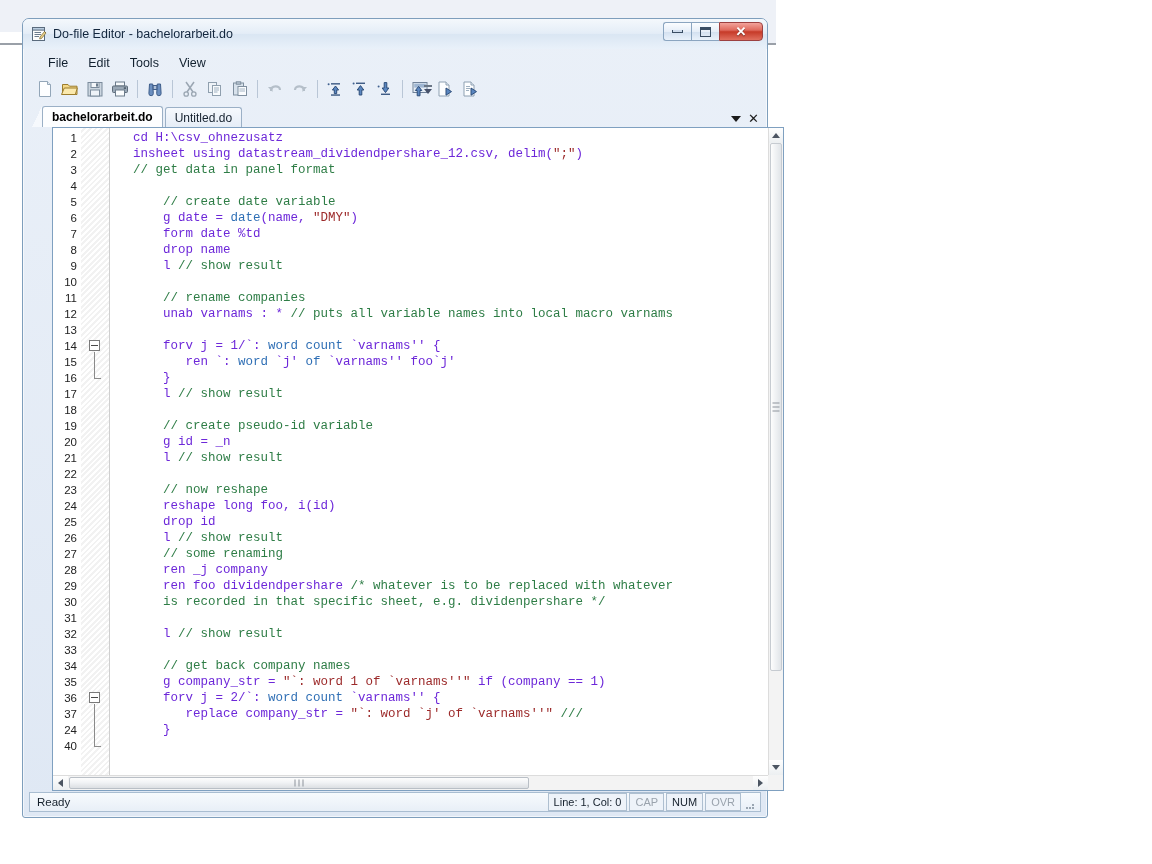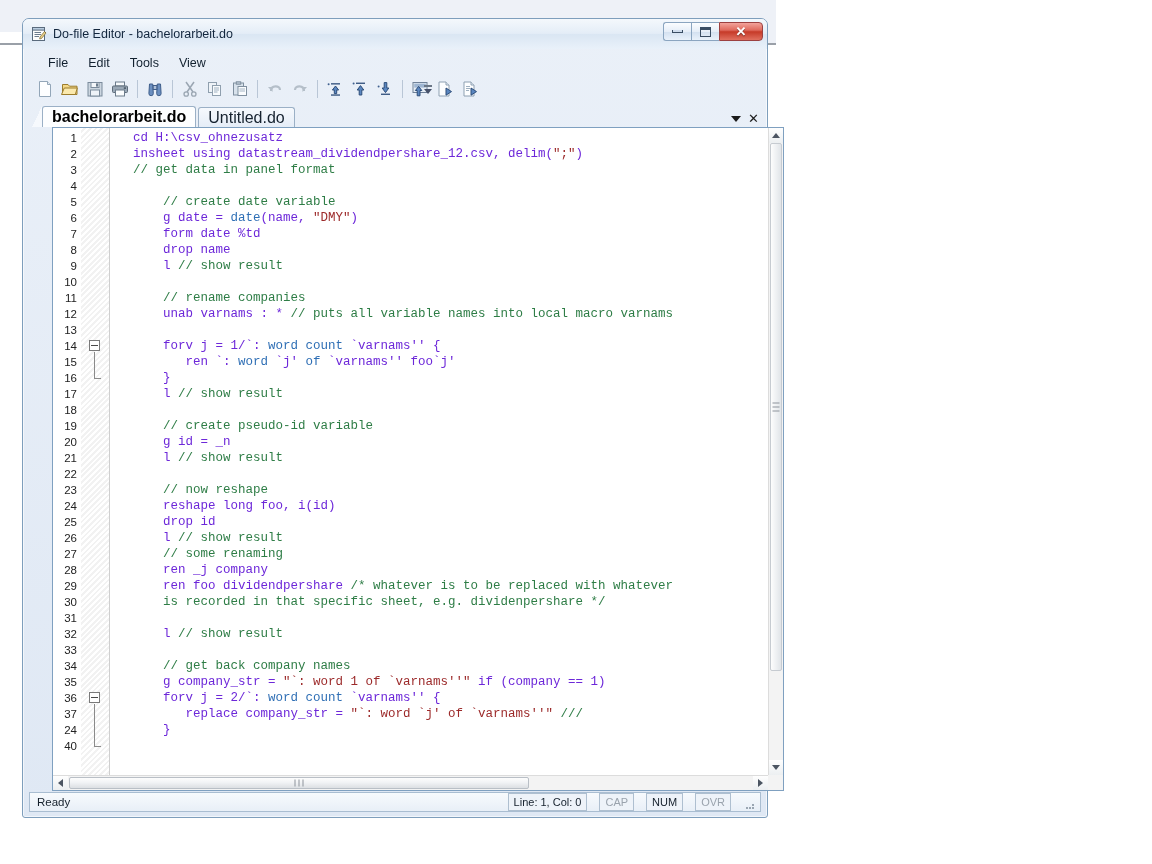--- a/index.html
+++ b/index.html
@@ -65,21 +65,21 @@
   .tb svg { display:block; }
   .tbsep { width:1px; height:18px; background:#b9c6d6; margin:0 4px; }
   .tb-overflow { position:absolute; right:328px; top:5px; width:10px; height:18px;
     display:flex; flex-direction:column; align-items:center; justify-content:center; gap:2px; }
   .tb-overflow span { display:block; width:8px; height:2px; background:#6a7686; }
   .tb-overflow i { display:block; width:0;height:0;border-left:4px solid transparent;border-right:4px solid transparent;border-top:5px solid #46516a; }
 
   
   .tabbar { position:relative; height:22px; margin:2px 8px 0 8px; display:flex; align-items:flex-end; }
   .tab {
-    height:20px; padding:0 9px; font-size:16px; display:flex; align-items:center;
+    height:20px; padding:0 9px; font-size:12px; display:flex; align-items:center;
     border:1px solid #9bb0c6; border-bottom:none; border-radius:3px 3px 0 0; margin-right:2px;
     background: linear-gradient(180deg,#f6f9fd 0%,#e5edf7 100%); color:#16222f;
   }
   .tab.active { background:#fdfeff; font-weight:bold; color:#000; height:21px; }
   .tab-skew { width:11px; height:20px; background:linear-gradient(115deg, transparent 52%, #f6f9fd 52%);
      border-bottom:none; }
   .tabbar-right { position:absolute; right:0; bottom:2px; display:flex; align-items:center; gap:7px; }
   .tb-caret { width:0;height:0;border-left:5px solid transparent;border-right:5px solid transparent;border-top:6px solid #1b1b1b; }
   .tb-x { font-size:13px; color:#1b1b1b; line-height:1; font-family:"Liberation Sans",sans-serif; }
 
@@ -161,21 +161,21 @@
   .corner-box { position:absolute; right:0; bottom:0; width:15px; height:15px; background:#f3f3f3; }
 
   
   .statusbar {
     position:absolute; left:6px; right:6px; bottom:5px; height:20px;
     display:flex; align-items:center;
     border:1px solid #a9bdd1; background: linear-gradient(180deg,#f7fafd,#e8eff7);
   }
   .status-text { font-size:11.5px; color:#15202c; padding-left:7px; flex:1; }
   .status-cell {
-    height:18px; margin-right:12px; padding:0 5px; display:flex; align-items:center;
+    height:18px; margin-right:2px; padding:0 5px; display:flex; align-items:center;
     font-size:11px; border:1px solid #aebfd0; background:#eef3f9; color:#9aa3ad;
   }
   .status-cell.wide { min-width:74px; color:#15202c; }
   .status-cell.on { color:#15202c; }
   .grip { width:14px; height:14px; margin-right:3px; position:relative; }
   .grip i { position:absolute; width:2px; height:2px; background:#9aa6b2; }
 </style>
 </head>
 <body>
 

